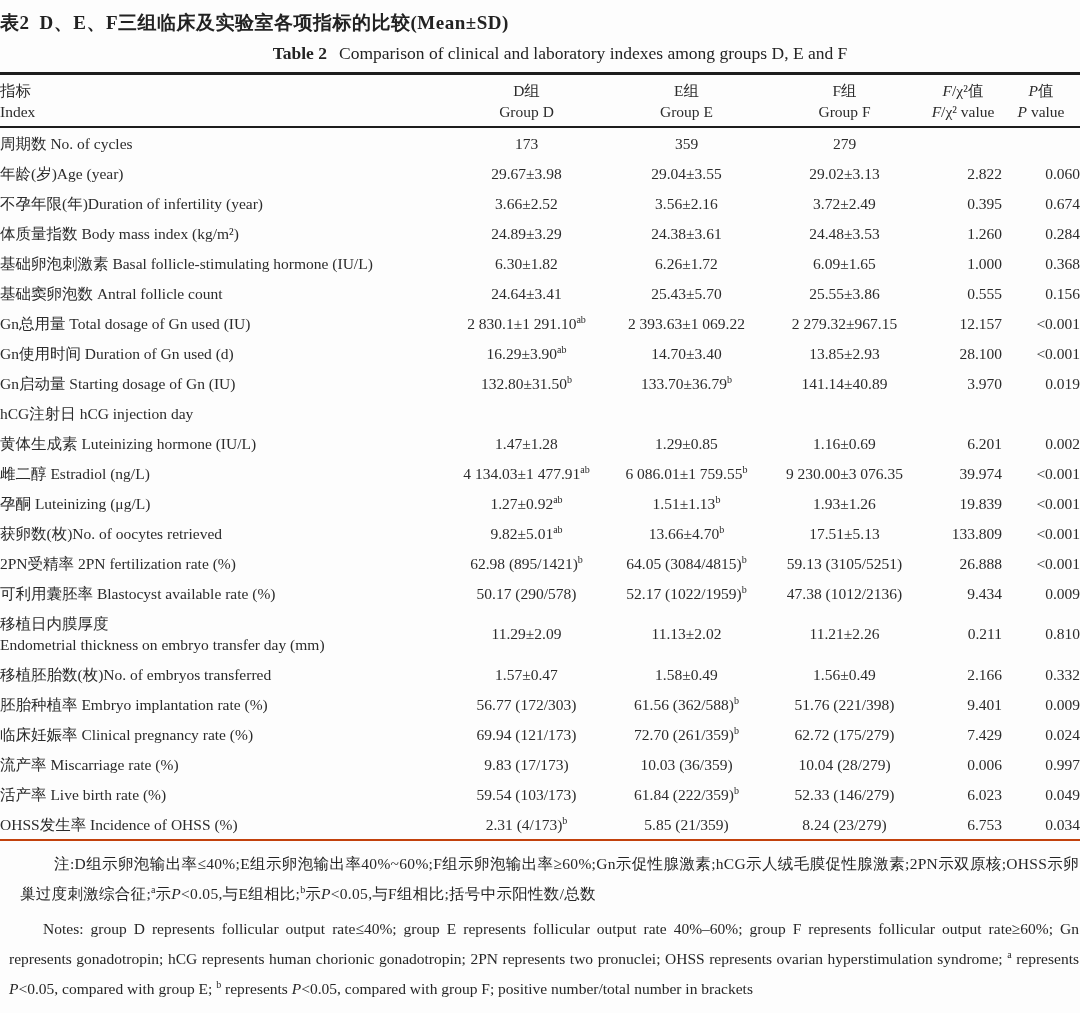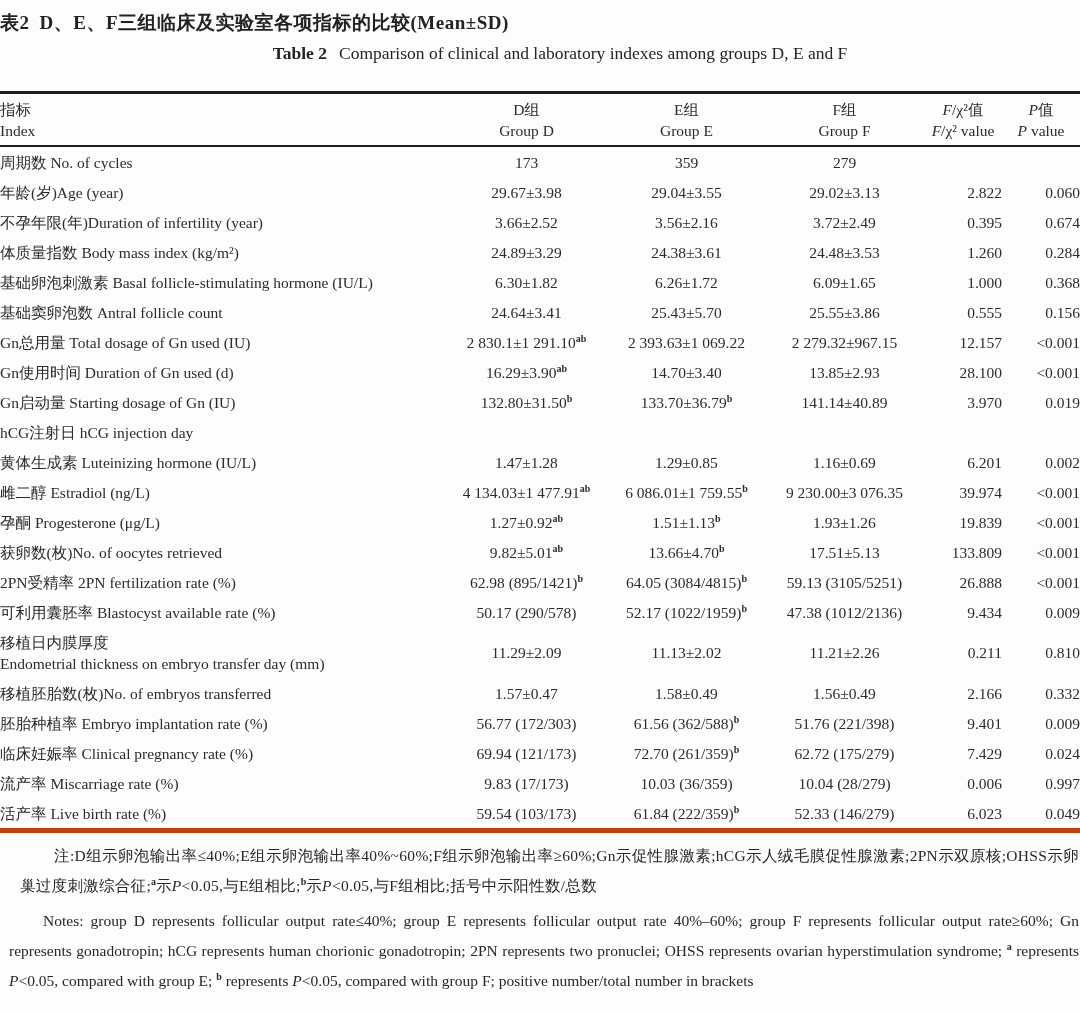--- a/index.html
+++ b/index.html
@@ -26,41 +26,41 @@
     font-size: 17.5px;
     margin-top: 7px;
     color: #242424;
   }
   .title-en b { font-weight: 700; margin-right: 12px; margin-left: 40px; }
 
   table.cmp {
     width: 1080px;
     border-collapse: collapse;
     table-layout: fixed;
-    margin-top: 27px;
+    margin-top: 8px;
     border-top: 3px solid #1d1d1d;
-    border-bottom: 5px solid #c2410c;
+    border-bottom: 2px solid #c2410c;
   }
   table.cmp th, table.cmp td {
     font-weight: normal;
     font-size: 15.5px;
     line-height: 21px;
     vertical-align: middle;
     white-space: nowrap;
     padding: 4.5px 0;
   }
   thead th { border-bottom: 2px solid #1d1d1d; padding: 5px 0; }
   .th-left, td.label-cell { text-align: left; padding-left: 8px; }
   td.label-cell { white-space: normal; }
   td.label-cell .lbl { white-space: nowrap; display: block; }
   td.indent { padding-left: 36px; }
   .center { text-align: center; }
   .num { text-align: right; padding-right: 4px; }
   .num-p { padding-right: 8px; }
-  sup { font-size: 10px; line-height: 0; vertical-align: super; letter-spacing: 0; font-weight: bold; }
+  sup { font-size: 10px; line-height: 0; vertical-align: super; letter-spacing: 0; }
   i { font-style: italic; }
 
   .notes { width: 1080px; box-sizing: border-box; padding: 0 1px; }
   .notes p {
     margin: 0;
     font-size: 15.5px;
     line-height: 30px;
     text-align: justify;
     text-indent: 2.2em;
     color: #262626;
@@ -212,21 +212,21 @@
             <span class="lbl">雌二醇 Estradiol (ng/L)</span>
           </td>
           <td class="center">4 134.03±1 477.91<sup>ab</sup></td>
           <td class="center">6 086.01±1 759.55<sup>b</sup></td>
           <td class="center">9 230.00±3 076.35</td>
           <td class="num">39.974</td>
           <td class="num num-p">&lt;0.001</td>
         </tr>
         <tr>
           <td class="label-cell indent">
-            <span class="lbl">孕酮 Progesterone (μg/L)</span>
+            <span class="lbl">孕酮 Luteinizing (μg/L)</span>
           </td>
           <td class="center">1.27±0.92<sup>ab</sup></td>
           <td class="center">1.51±1.13<sup>b</sup></td>
           <td class="center">1.93±1.26</td>
           <td class="num">19.839</td>
           <td class="num num-p">&lt;0.001</td>
         </tr>
         <tr>
           <td class="label-cell">
             <span class="lbl">获卵数(枚)No. of oocytes retrieved</span>
@@ -311,20 +311,30 @@
         <tr>
           <td class="label-cell">
             <span class="lbl">活产率 Live birth rate (%)</span>
           </td>
           <td class="center">59.54 (103/173)</td>
           <td class="center">61.84 (222/359)<sup>b</sup></td>
           <td class="center">52.33 (146/279)</td>
           <td class="num">6.023</td>
           <td class="num num-p">0.049</td>
         </tr>
+        <tr>
+          <td class="label-cell">
+            <span class="lbl">OHSS发生率 Incidence of OHSS (%)</span>
+          </td>
+          <td class="center">2.31 (4/173)<sup>b</sup></td>
+          <td class="center">5.85 (21/359)</td>
+          <td class="center">8.24 (23/279)</td>
+          <td class="num">6.753</td>
+          <td class="num num-p">0.034</td>
+        </tr>
       </tbody>
   </table>
 
   <div class="notes">
     <p class="note-zh" id="note-zh">注:D组示卵泡输出率≤40%;E组示卵泡输出率40%~60%;F组示卵泡输出率≥60%;Gn示促性腺激素;hCG示人绒毛膜促性腺激素;2PN示双原核;OHSS示卵巢过度刺激综合征;<sup>a</sup>示<i>P</i>&lt;0.05,与E组相比;<sup>b</sup>示<i>P</i>&lt;0.05,与F组相比;括号中示阳性数/总数</p>
     <p class="note-en" id="note-en">Notes: group D represents follicular output rate≤40%; group E represents follicular output rate 40%–60%; group F represents follicular output rate≥60%; Gn represents gonadotropin; hCG represents human chorionic gonadotropin; 2PN represents two pronuclei; OHSS represents ovarian hyperstimulation syndrome; <sup>a</sup> represents <i>P</i>&lt;0.05, compared with group E; <sup>b</sup> represents <i>P</i>&lt;0.05, compared with group F; positive number/total number in brackets</p>
   </div>
 
 </div>
 

